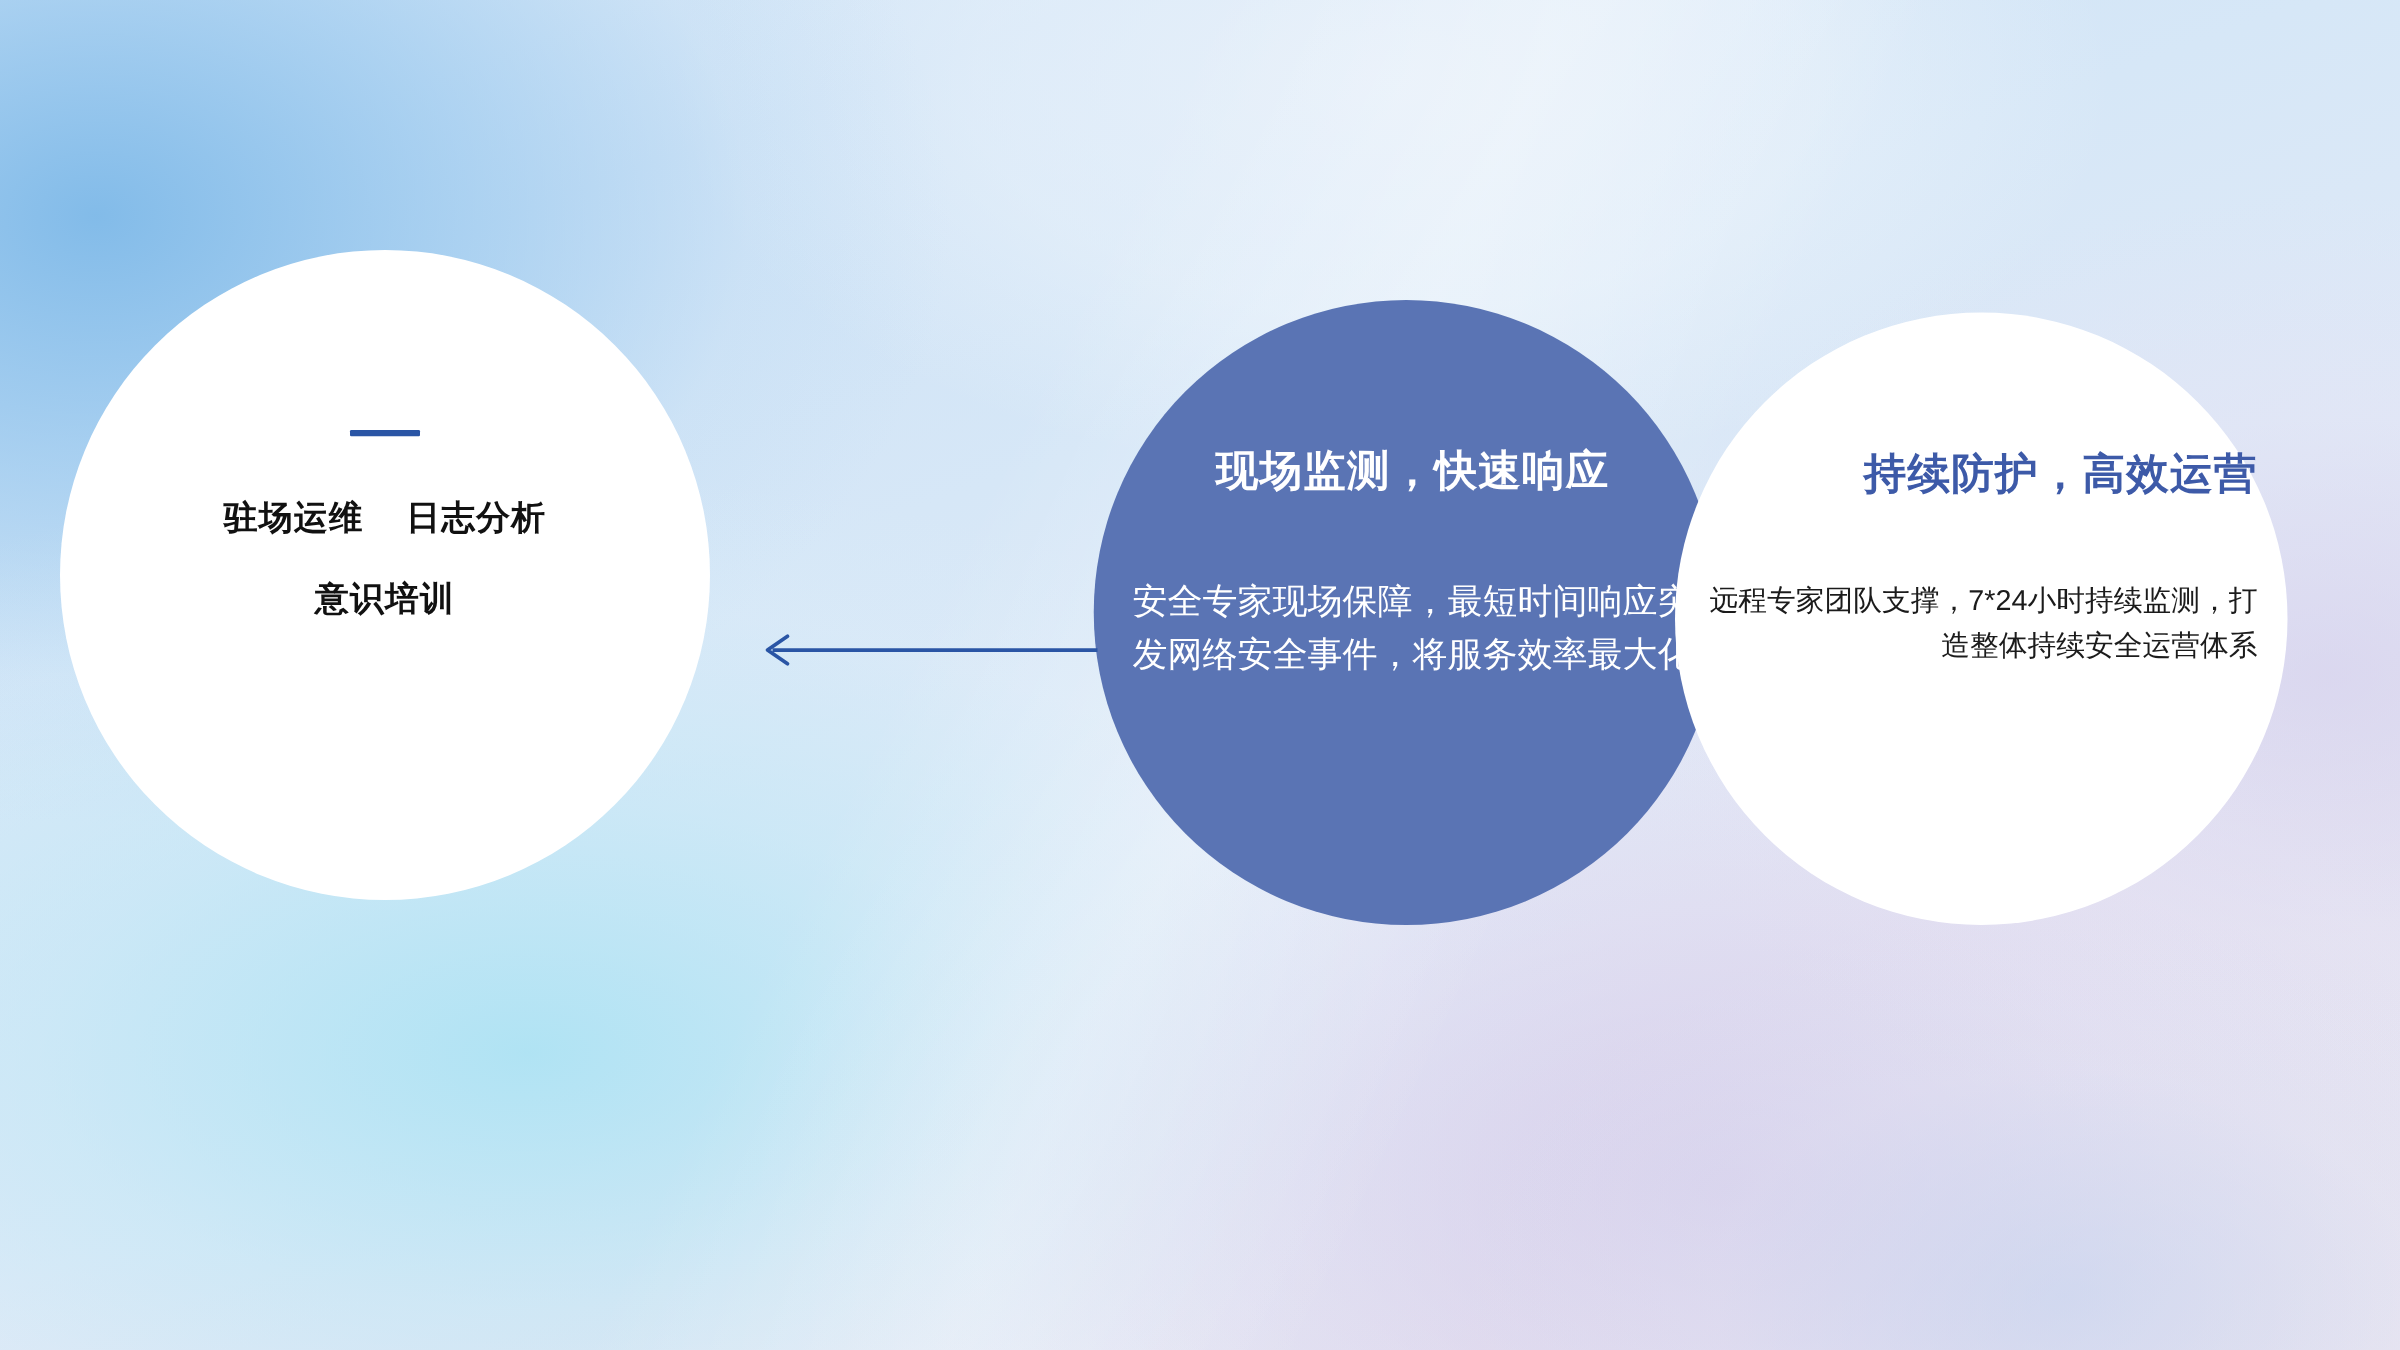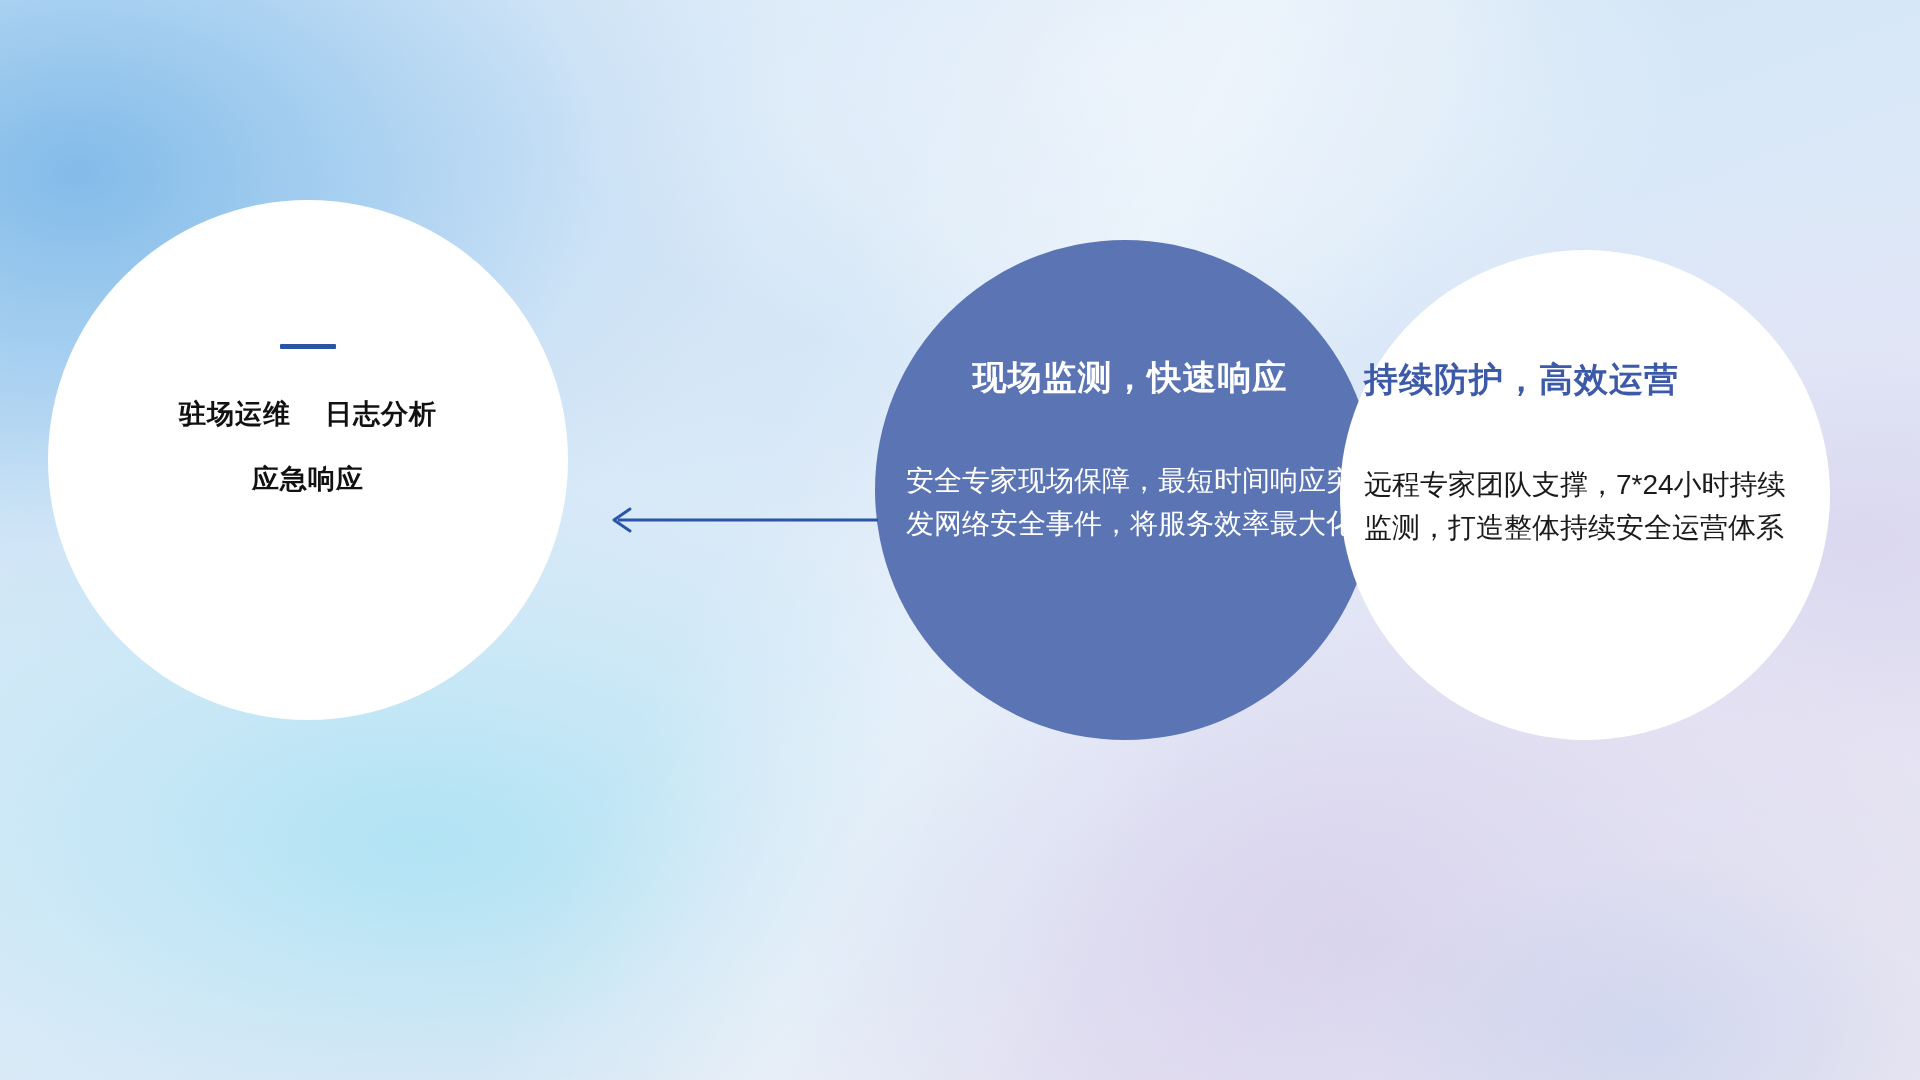--- a/index.html
+++ b/index.html
@@ -170,33 +170,33 @@
     line-height: 1.55;
     font-weight: normal;
   }
 
   
   .right-inner {
     position: absolute;
     left: 24px;
     right: 24px;
     top: 110px;
-    text-align: left;
+    text-align: right;
   }
   .right-title {
     font-size: 34px;
     font-weight: bold;
     color: #3d5aa8;
     letter-spacing: 1px;
     line-height: 1.15;
     white-space: nowrap;
     margin-bottom: 64px;
   }
   .right-body {
-    font-size: 28px;
+    font-size: 23px;
     line-height: 1.55;
     color: #1b1b1b;
   }
 
   
   #arrow {
     position: absolute;
     left: 600px;
     top: 498px;
     width: 280px;
@@ -228,21 +228,21 @@
     <div class="right-inner">
       <div class="right-title">持续防护，高效运营</div>
       <div class="right-body">远程专家团队支撑，7*24小时持续监测，打造整体持续安全运营体系</div>
     </div>
   </div>
 
   <div id="circle-left" class="circle circle-white">
     <div class="left-inner">
       <div class="rule"></div>
       <div class="left-line">驻场运维    日志分析</div>
-      <div class="left-line">应急响应</div>
+      <div class="left-line">意识培训</div>
     </div>
   </div>
 
   <svg id="arrow" viewBox="0 0 280 44">
     <line x1="278" y1="22" x2="18" y2="22" stroke="#2a55a5" stroke-width="3"></line>
     <polyline points="30,11 14,22 30,33" fill="none" stroke="#2a55a5" stroke-width="3" stroke-linecap="round" stroke-linejoin="round"></polyline>
   </svg>
 
 </div>
 

